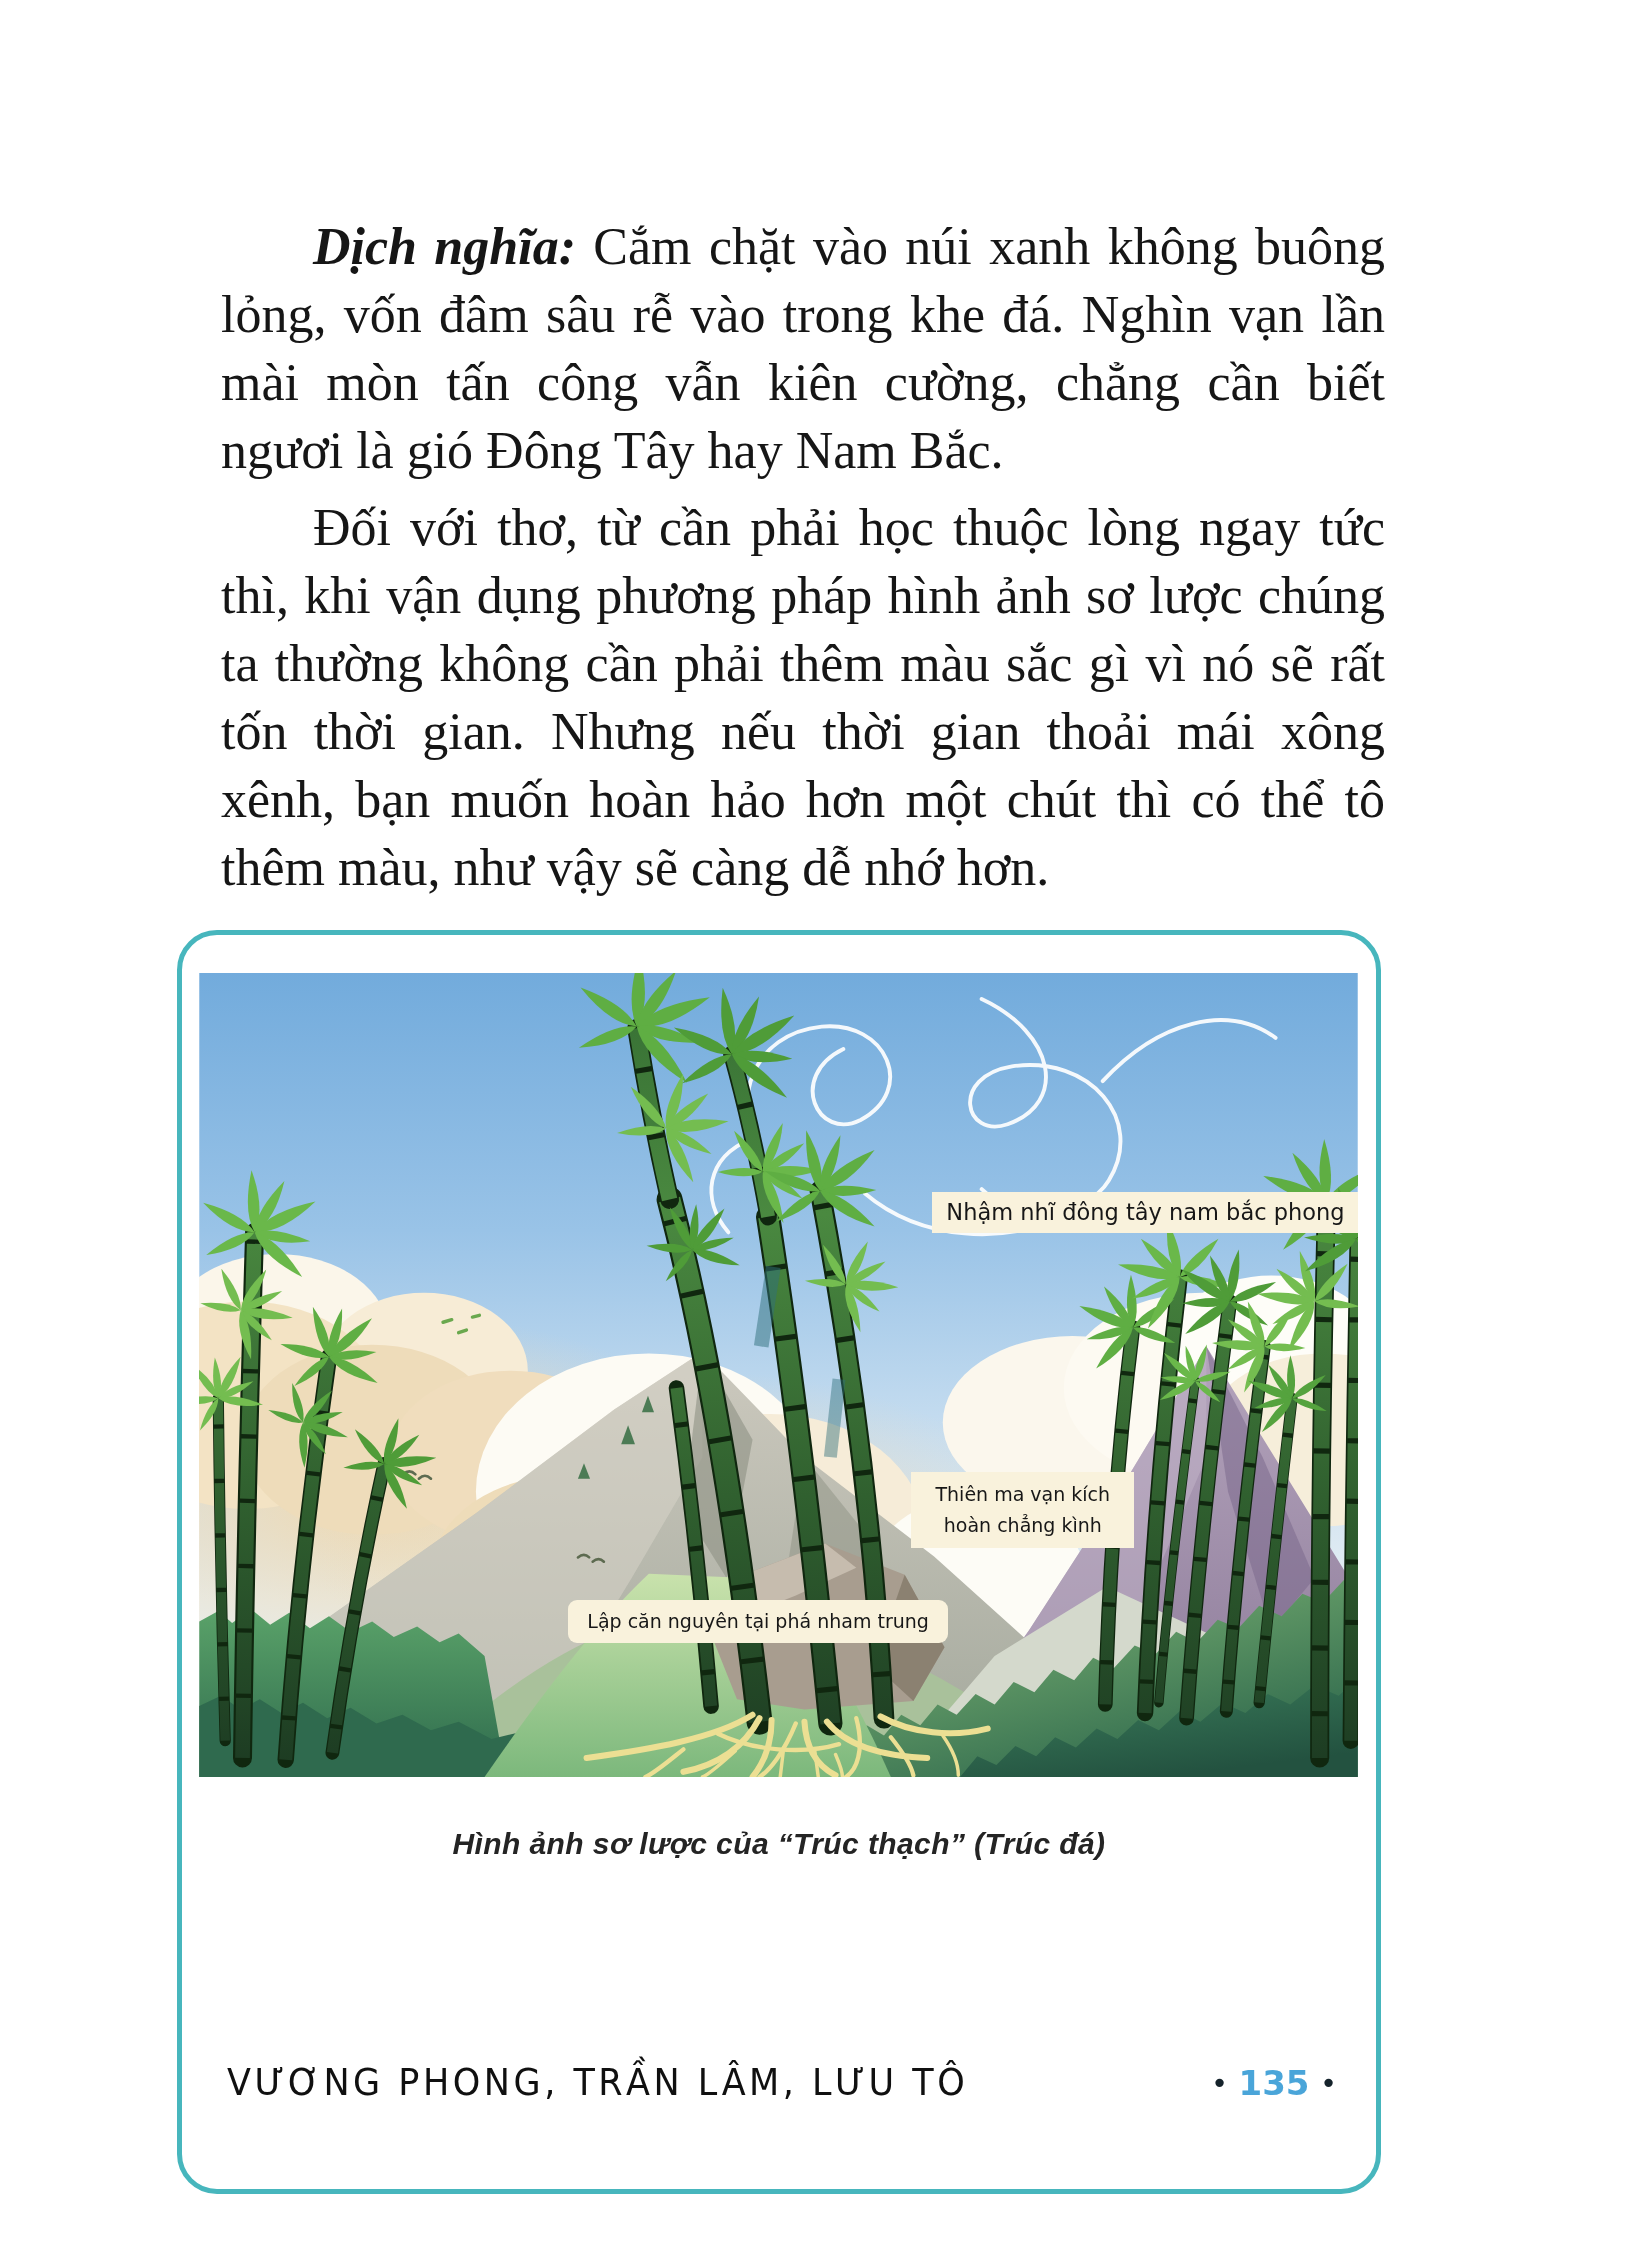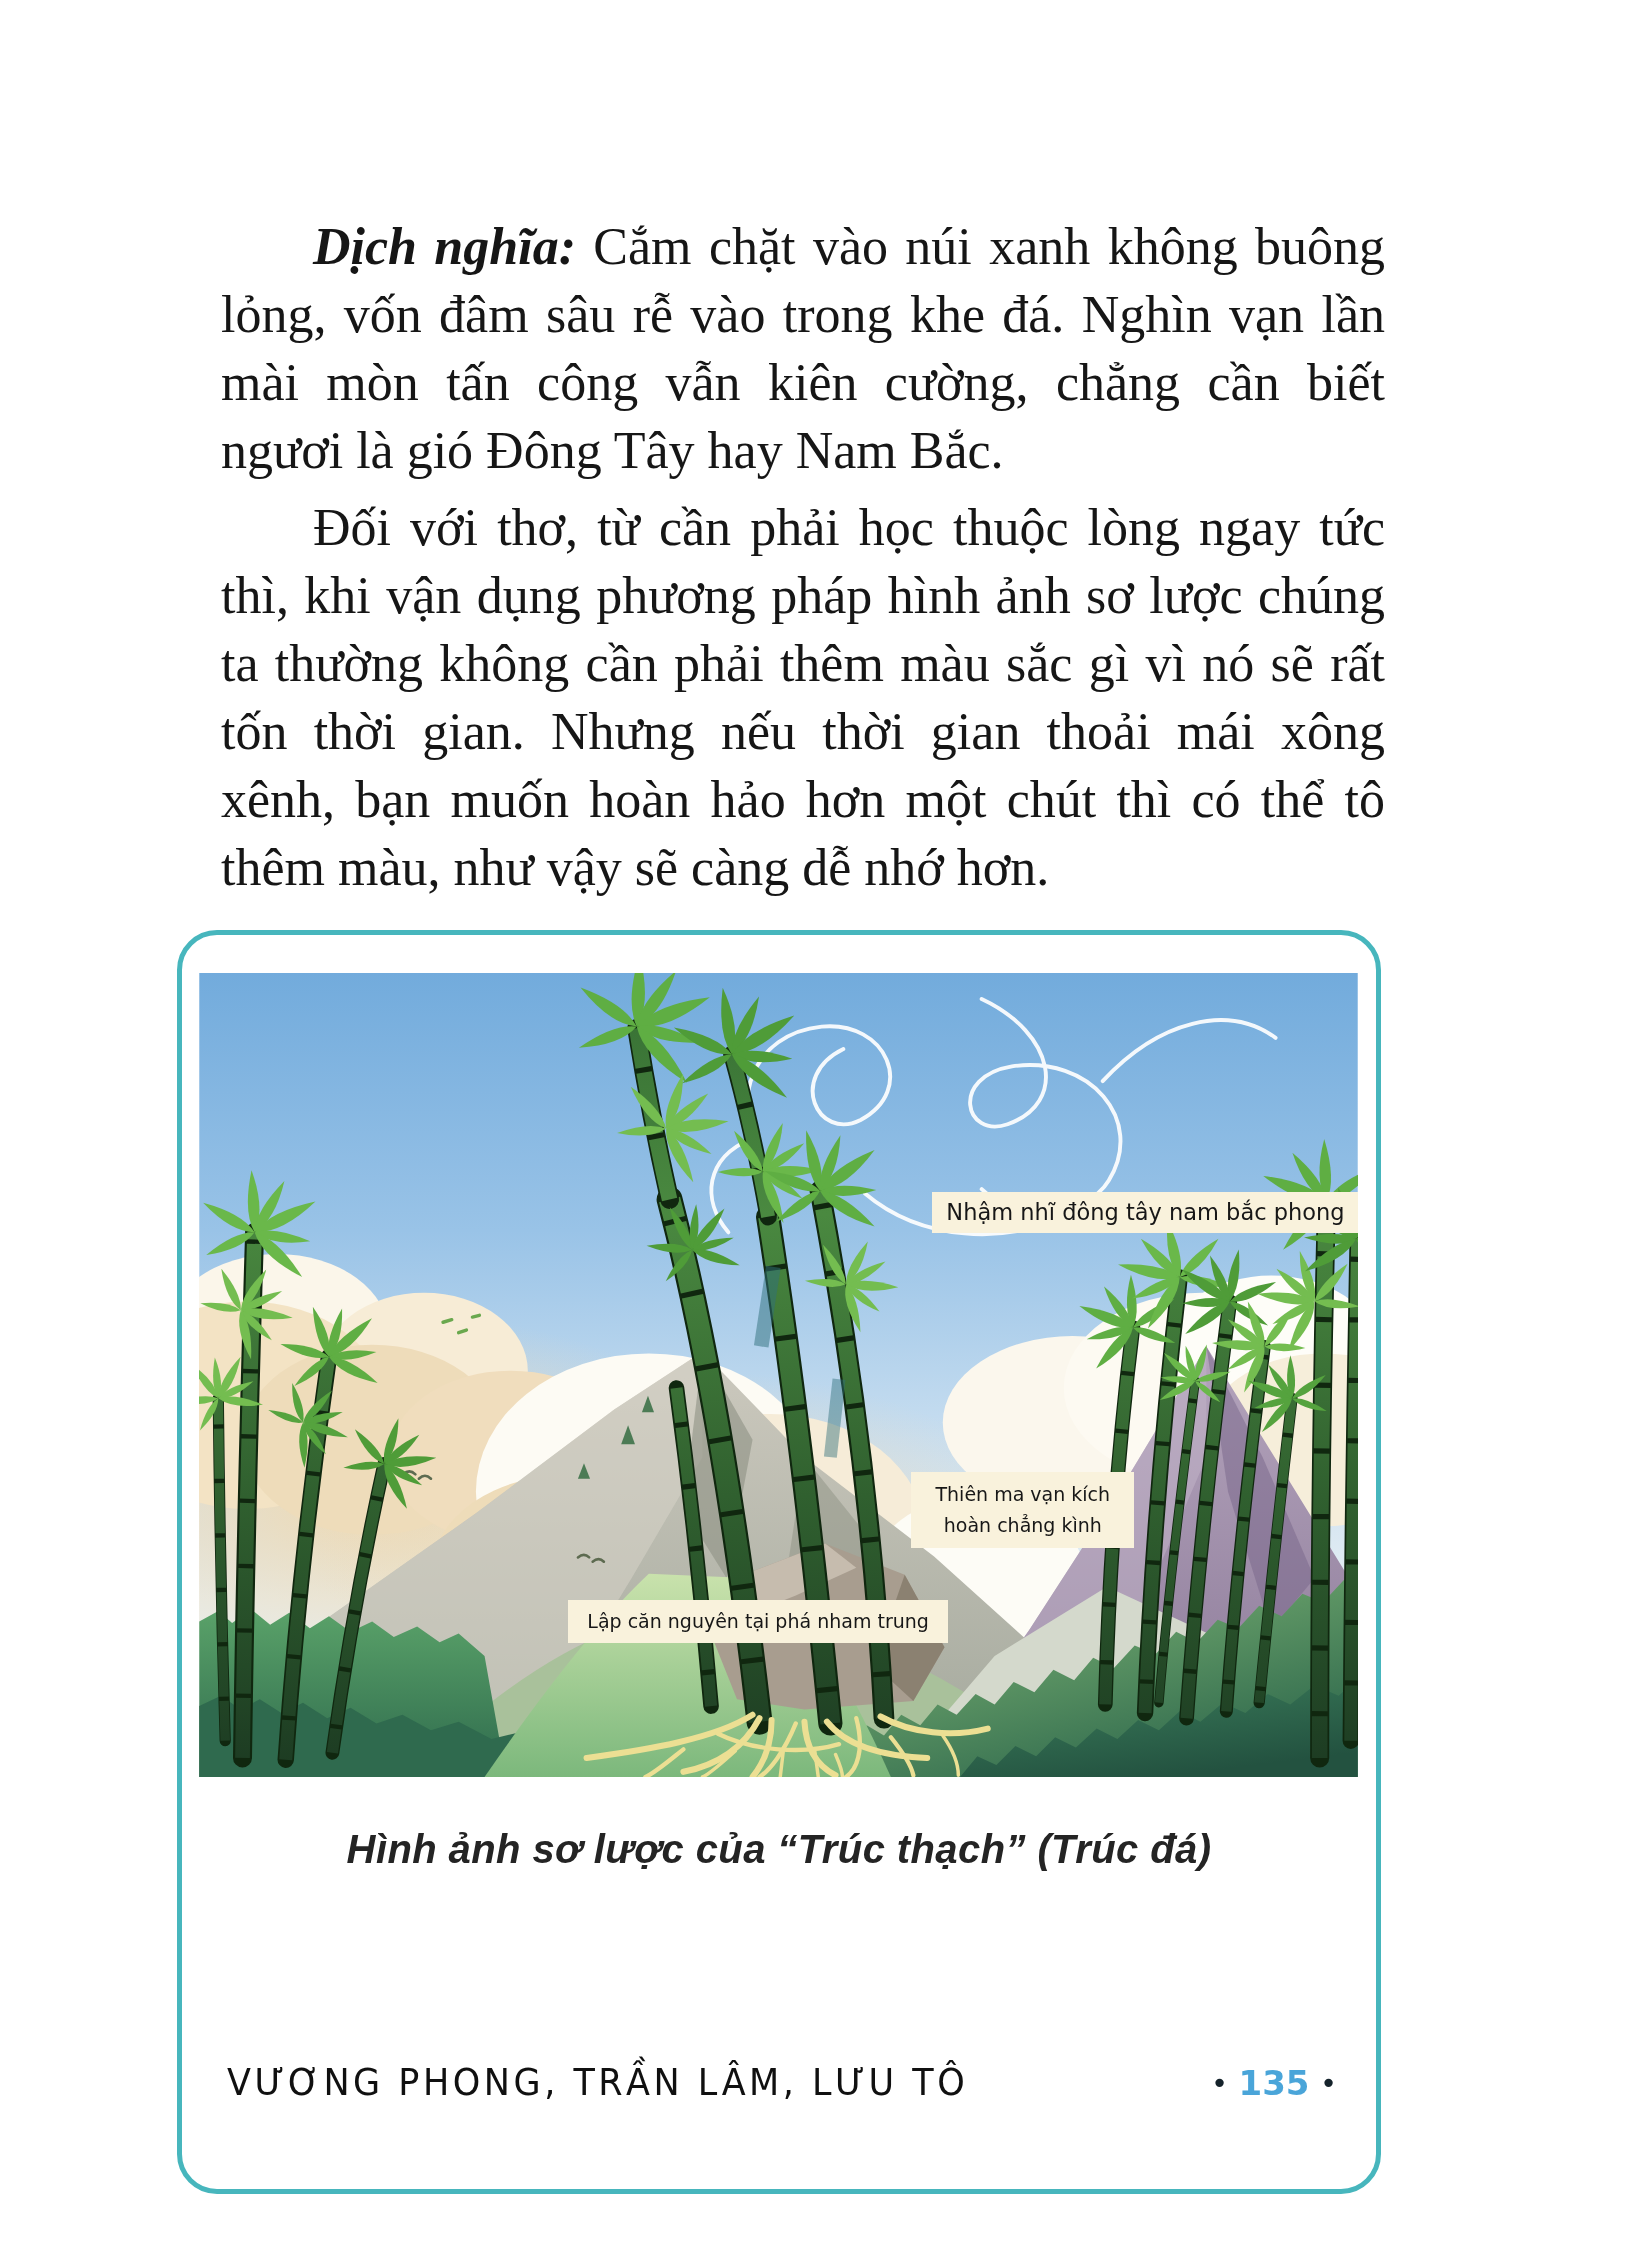--- a/index.html
+++ b/index.html
@@ -25,21 +25,21 @@
   .illustration svg { display:block; width:1159px; height:804px; }
   .scene-label {
     position:absolute; background:#f9f2dc; color:#171717;
     font-family:"DejaVu Sans", sans-serif; font-size:19px; line-height:31px;
     padding:5.2px 14px; white-space:nowrap;
   }
   .scene-label.multi { white-space:normal; text-align:center; padding:7px 10.4px; }
   .caption {
     position:absolute; left:0; right:0; top:892px; text-align:center;
     font-family:"Liberation Sans", sans-serif; font-style:italic; font-weight:700;
-    font-size:40px; color:#242424; letter-spacing:0.4px;
+    font-size:30px; color:#242424; letter-spacing:0.4px;
   }
   .footer-authors {
     position:absolute; left:227px; top:2061px;
     font-family:"DejaVu Sans", sans-serif; font-size:35px; letter-spacing:3.5px;
     color:#101010; font-weight:400; transform:scaleY(1.05); transform-origin:left top;
   }
   .footer-page {
     position:absolute; left:1211px; top:2061px; display:flex; align-items:center; gap:10.4px;
     font-family:"DejaVu Sans", sans-serif;
   }
@@ -292,21 +292,21 @@
             <path d="M 712,900 L 716,930"></path>
             <path d="M 860,882 C 874,902 878,918 878,928"></path>
           </g>
         </g>
       </svg>
 
       <div class="scene-label" style="left:733px; top:219px; font-size:22.5px;">Nhậm nhĩ đông tây nam bắc phong</div>
 
       <div class="scene-label multi" style="left:712px; top:499px; width:223px;"><span>Thiên ma vạn kích</span><br><span>hoàn chẳng kình</span></div>
 
-      <div class="scene-label" style="left:369px; top:627px; padding:6px 19px;">Lập căn nguyên tại phá nham trung</div>
+      <div class="scene-label" style="left:369px; top:627px; padding:6px 19px;border-radius:9px;">Lập căn nguyên tại phá nham trung</div>
 
     </div>
 
     <div class="caption">Hình ảnh sơ lược của “Trúc thạch” (Trúc đá)</div>
   </div>
 
   <div class="footer-authors">VƯƠNG PHONG, TRẦN LÂM, LƯU TÔ</div>
 
   <div class="footer-page">
     <span class="dot">•</span>

